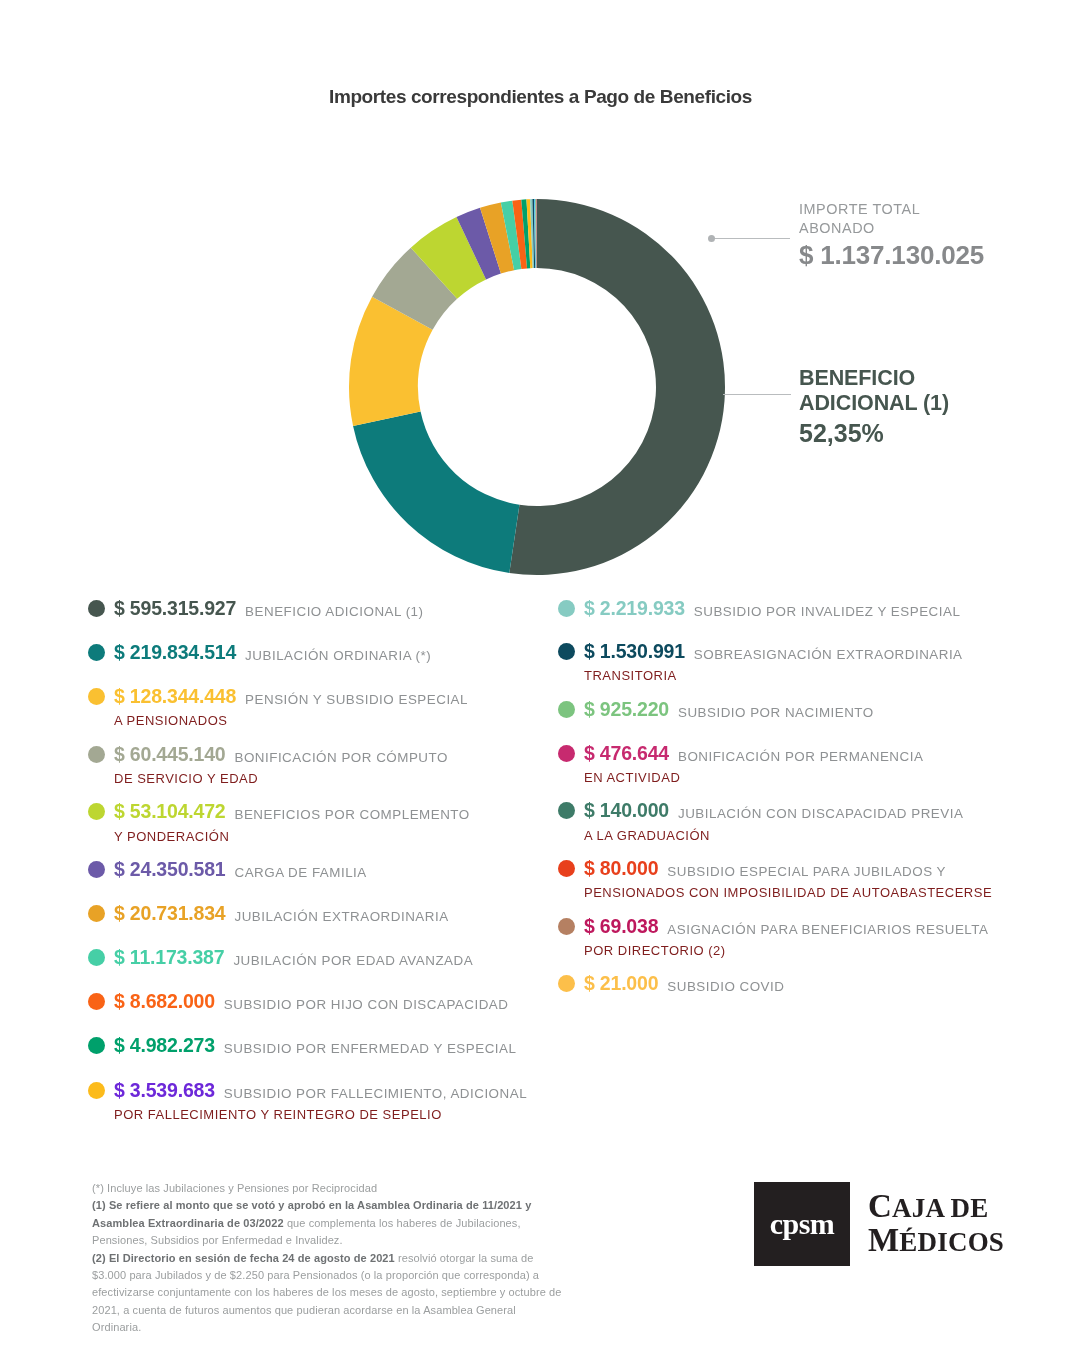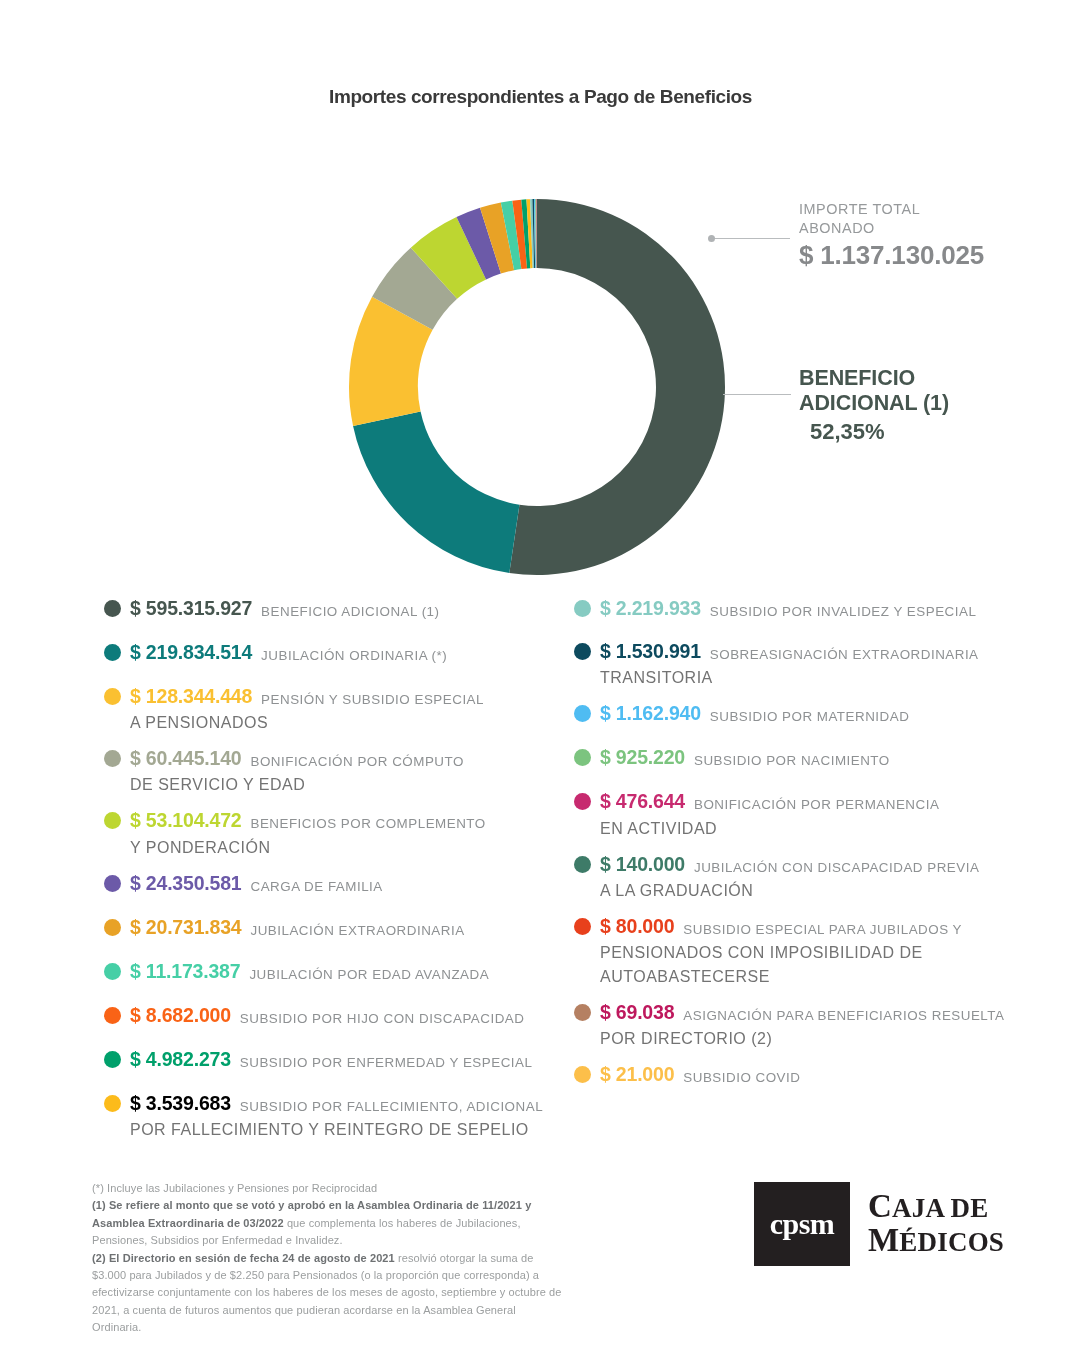--- a/index.html
+++ b/index.html
@@ -37,52 +37,52 @@
   .callout-total .co-value{
     font-size:26px;font-weight:bold;color:#87898b;letter-spacing:-.2px;
     margin-top:2px;
   }
   .callout-seg{left:799px;top:366px;width:250px;}
   .callout-seg .co-name{
     font-size:21.5px;font-weight:bold;color:#46564f;line-height:1.17;
     letter-spacing:-.1px;text-transform:uppercase;
   }
   .callout-seg .co-pct{
-    font-size:22px;font-weight:bold;color:#46564f;margin-top:3px;margin-left:11px;
+    font-size:25px;font-weight:bold;color:#46564f;margin-top:3px;
   }
 
   
   .leader{position:absolute;background:#b9bcbe;height:1px;}
   .leader-dot{position:absolute;width:7px;height:7px;border-radius:50%;background:#b0b3b5;}
   .leader-total{left:712px;top:238px;width:78px;}
   .leader-total-dot{left:708px;top:235px;}
   .leader-seg{left:723px;top:394px;width:68px;}
 
   
-  .legend{position:absolute;top:596px;left:16px;width:953px;height:520px;}
+  .legend{position:absolute;top:596px;left:0;width:953px;height:520px;}
   .legend-col{position:absolute;top:0;}
   .col-left{left:88px;width:470px;}
   .col-right{left:558px;width:480px;}
 
   .lg-item{position:relative;margin-bottom:0;}
   .lg-line1{display:flex;align-items:flex-start;}
   .dot{
     width:17px;height:17px;border-radius:50%;flex:0 0 17px;
     margin-top:4px;margin-right:9px;
   }
   .amt{
     font-size:19.5px;font-weight:bold;white-space:nowrap;letter-spacing:-.2px;
     line-height:1.28;
   }
   .lbl{
     font-size:13.4px;color:#8e9193;letter-spacing:.5px;text-transform:uppercase;
     line-height:1.5;margin-left:9px;padding-top:6px;
   }
   .lbl-cont{
-    font-size:16px;color:#737373;letter-spacing:.5px;text-transform:uppercase;
+    font-size:13px;color:#7f1d1d;letter-spacing:.5px;text-transform:uppercase;
     line-height:1.5;margin-left:26px;margin-top:1px;
   }
 
   
   .footnotes{
     position:absolute;left:92px;top:1180px;width:470px;
     font-size:11px;line-height:1.58;color:#9b9e9f;letter-spacing:.1px;
   }
   .footnotes b{color:#6e7173;font-weight:bold;}
   .fn{margin:0 0 0 0;}
@@ -271,48 +271,41 @@
         <div class="lg-item" style="margin-bottom: 18px;">
           <div class="lg-line1">
             <span class="dot" style="background: rgb(0, 160, 107);"></span>
             <span class="amt" style="color: rgb(0, 160, 107);">$ 4.982.273</span>
             <span class="lbl">SUBSIDIO POR ENFERMEDAD Y ESPECIAL</span>
           </div>
         </div>
         <div class="lg-item" style="margin-bottom: 11px;">
           <div class="lg-line1">
             <span class="dot" style="background: rgb(252, 187, 27);"></span>
-            <span class="amt" style="color: #000000;">$ 3.539.683</span>
+            <span class="amt" style="color: #6d28d9;">$ 3.539.683</span>
             <span class="lbl">SUBSIDIO POR FALLECIMIENTO, ADICIONAL</span>
           </div>
           <div class="lbl-cont">POR FALLECIMIENTO Y REINTEGRO DE SEPELIO</div>
         </div>
       </div>
     <div class="legend-col col-right" id="legend-right">
         <div class="lg-item" style="margin-bottom: 17px;">
           <div class="lg-line1">
             <span class="dot" style="background: rgb(134, 203, 194);"></span>
             <span class="amt" style="color: rgb(134, 203, 194);">$ 2.219.933</span>
             <span class="lbl">SUBSIDIO POR INVALIDEZ Y ESPECIAL</span>
           </div>
         </div>
         <div class="lg-item" style="margin-bottom: 11px;">
           <div class="lg-line1">
             <span class="dot" style="background: rgb(13, 74, 94);"></span>
             <span class="amt" style="color: rgb(13, 74, 94);">$ 1.530.991</span>
             <span class="lbl">SOBREASIGNACIÓN EXTRAORDINARIA</span>
           </div>
           <div class="lbl-cont">TRANSITORIA</div>
-        </div>
-        <div class="lg-item" style="margin-bottom: 18px;">
-          <div class="lg-line1">
-            <span class="dot" style="background: rgb(79, 188, 242);"></span>
-            <span class="amt" style="color: rgb(79, 188, 242);">$ 1.162.940</span>
-            <span class="lbl">SUBSIDIO POR MATERNIDAD</span>
-          </div>
         </div>
         <div class="lg-item" style="margin-bottom: 18px;">
           <div class="lg-line1">
             <span class="dot" style="background: rgb(124, 196, 127);"></span>
             <span class="amt" style="color: rgb(124, 196, 127);">$ 925.220</span>
             <span class="lbl">SUBSIDIO POR NACIMIENTO</span>
           </div>
         </div>
         <div class="lg-item" style="margin-bottom: 11px;">
           <div class="lg-line1">

